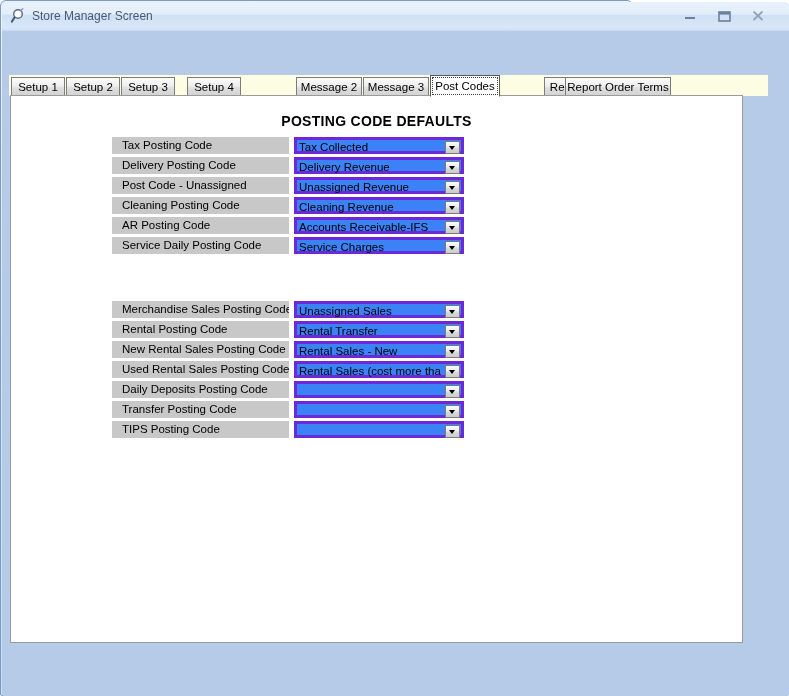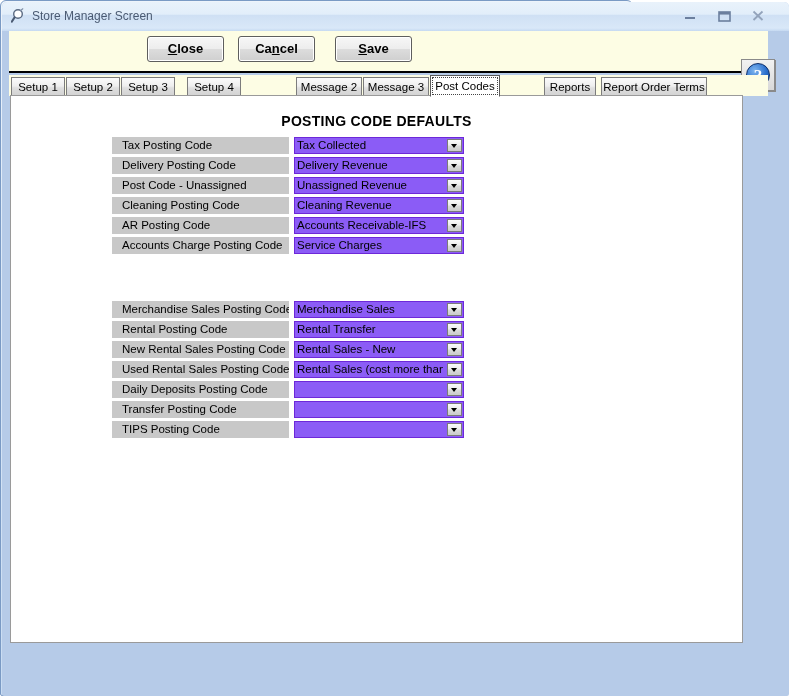--- a/index.html
+++ b/index.html
@@ -213,22 +213,22 @@
     padding-left: 10px;
     box-sizing: border-box;
     white-space: nowrap;
     overflow: hidden;
   }
   .combo {
     position: absolute;
     left: 182px; top: 0;
     width: 170px;
     height: 17px;
-    background: #8b5cf6;
-    border: 1px solid #6d28d9;
+    background: #3b82f6;
+    border: 3px solid #6d28d9;
     box-sizing: border-box;
     cursor: default;
   }
   .combo-text {
     position: absolute;
     left: 2px; top: 0;
     right: 20px;
     height: 15px;
     line-height: 15px;
     font-size: 11.5px;
@@ -283,50 +283,35 @@
       </svg>
     </div>
     <div class="winbtn" id="btn-close">
       <svg width="20" height="19" viewBox="0 0 20 19">
         <line x1="5.5" y1="5.5" x2="14.5" y2="14" stroke="#93a3bb" stroke-width="1.8"></line>
         <line x1="14.5" y1="5.5" x2="5.5" y2="14" stroke="#93a3bb" stroke-width="1.8"></line>
       </svg>
     </div>
   </div>
 
-  <div id="toolband">
-    <button class="topbtn" id="btn-cl">
-      <u>C</u><span>lose</span>
-    </button>
-    <button class="topbtn" id="btn-ca">
-      <span>Ca</span><u>n</u><span>cel</span>
-    </button>
-    <button class="topbtn" id="btn-sa">
-      <u>S</u><span>ave</span>
-    </button>
-
-    <div id="help-button">
-      <div class="qcircle">?</div>
-    </div>
-  </div>
 
   <div id="tabstrip">
       <div class="tab" style="left: 2px; width: 54px;"><span class="">Setup 1</span></div>
       <div class="tab" style="left: 57px; width: 54px;"><span class="">Setup 2</span></div>
       <div class="tab" style="left: 112px; width: 54px;"><span class="">Setup 3</span></div>
       <div class="tab" style="left: 167px; width: 54px; margin-left: 11px;"><span class="">Setup 4</span></div>
       <div class="tab" style="left: 222px; width: 64px; margin-top: 40px;"><span class="">Messages</span></div>
       <div class="tab" style="left: 287px; width: 66px;"><span class="">Message 2</span></div>
       <div class="tab" style="left: 354px; width: 66px;"><span class="">Message 3</span></div>
       <div class="tab active" style="left: 421px; width: 70px;">
         <span class="tabinner">Post Codes</span>
       </div>
       <div class="tab" style="left: 492px; width: 42px; margin-top: 23px;"><span class="">Hours</span></div>
       <div class="tab" style="left: 535px; width: 52px;"><span class="">Reports</span></div>
-      <div class="tab" style="left: 592px; width: 106px;"><span class="">Report Order Terms</span></div>
+      <div class="tab" style="left: 556px; width: 106px;"><span class="">Report Order Terms</span></div>
     </div>
 
   <div id="content">
     <div id="panel-heading">POSTING CODE DEFAULTS</div>
     <div id="form-area">
         <div class="row" style="top: 41px;">
           <div class="fld-label">Tax Posting Code</div>
           <div class="combo">
             <div class="combo-text">Tax Collected</div>
             <div class="combo-arrow">
@@ -364,32 +349,32 @@
         <div class="row" style="top: 121px;">
           <div class="fld-label">AR Posting Code</div>
           <div class="combo">
             <div class="combo-text">Accounts Receivable-IFS</div>
             <div class="combo-arrow">
               <span class="caret"></span>
             </div>
           </div>
         </div>
         <div class="row" style="top: 141px;">
-          <div class="fld-label">Accounts Charge Posting Code</div>
+          <div class="fld-label">Service Daily Posting Code</div>
           <div class="combo">
             <div class="combo-text">Service Charges</div>
             <div class="combo-arrow">
               <span class="caret"></span>
             </div>
           </div>
         </div>
         <div class="row" style="top: 205px;">
           <div class="fld-label">Merchandise Sales Posting Code</div>
           <div class="combo">
-            <div class="combo-text">Merchandise Sales</div>
+            <div class="combo-text">Unassigned Sales</div>
             <div class="combo-arrow">
               <span class="caret"></span>
             </div>
           </div>
         </div>
         <div class="row" style="top: 225px;">
           <div class="fld-label">Rental Posting Code</div>
           <div class="combo">
             <div class="combo-text">Rental Transfer</div>
             <div class="combo-arrow">

